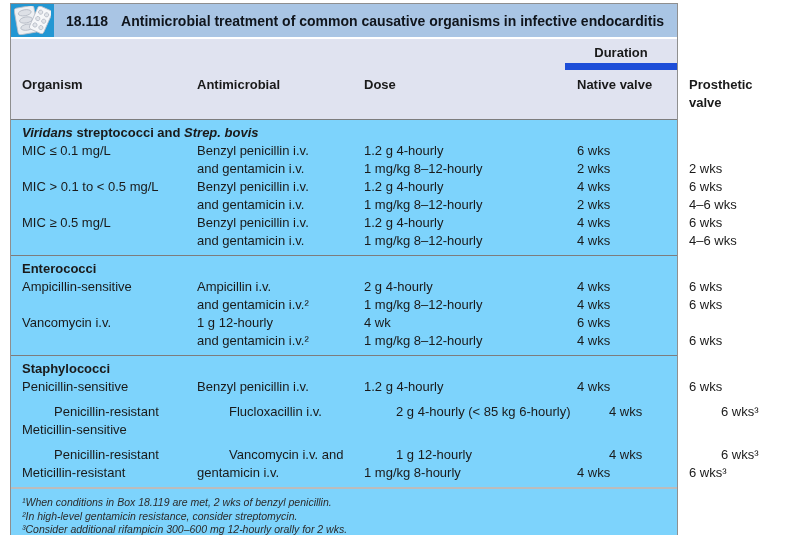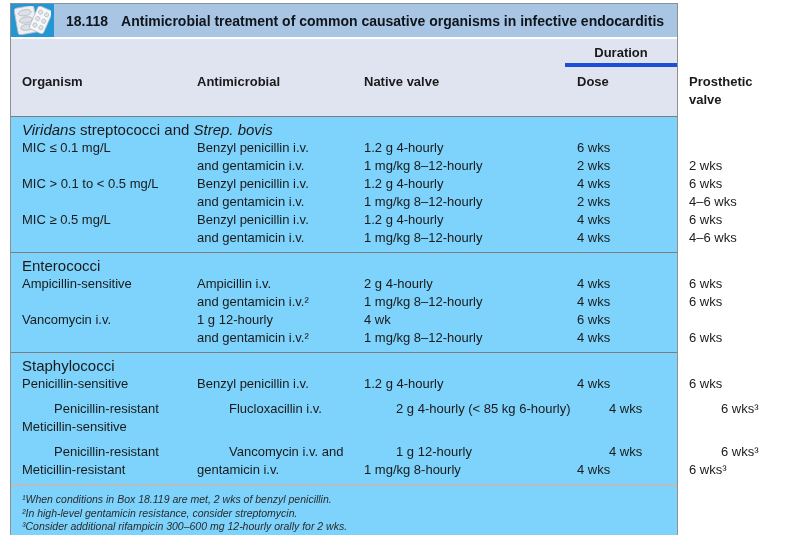--- a/index.html
+++ b/index.html
@@ -45,29 +45,29 @@
   }
   .grid5 {
     display: grid;
     grid-template-columns: 175px 167px 213px 112px auto;
   }
   .duration-cell {
     grid-column: 4 / 6;
     text-align: center;
     font-weight: bold;
     font-size: 13px;
-    border-bottom: 4px solid #1d4ed8;
+    border-bottom: 7px solid #1d4ed8;
     padding-bottom: 3px;
     margin: 0 12px 6px -12px;
   }
   .col-label { font-weight: bold; font-size: 13px; line-height: 18px; }
   
   .section { padding: 4px 0 5px 11px; }
   .section + .section { border-top: 1.5px solid #7d7d7d; }
-  .section-title { font-weight: normal; font-size: 15px; line-height: 18px; }
+  .section-title { font-weight: bold; font-size: 13px; line-height: 18px; }
   .section-title .it { font-style: italic; }
   .row { display: grid; grid-template-columns: 175px 167px 213px 112px auto; font-size: 13px; line-height: 18px; }
   .row.gap { margin-top: 7px; margin-left: 32px; }
   .cell { white-space: nowrap; overflow: visible; }
   
   .footnotes {
     border-top: 2.5px solid #bcbcbc;
     padding: 7px 0 9px 11px;
     font-size: 10.5px;
     line-height: 13.5px;
@@ -106,22 +106,22 @@
     </div>
   </div>
 
   <div class="hdr">
     <div class="grid5">
       <div class="duration-cell">Duration</div>
     </div>
     <div class="grid5">
       <div class="col-label">Organism</div>
       <div class="col-label">Antimicrobial</div>
+      <div class="col-label">Dose</div>
       <div class="col-label">Native valve</div>
-      <div class="col-label">Dose</div>
       <div class="col-label">Prosthetic valve</div>
     </div>
   </div>
 
   <div class="section">
     <div class="section-title">
       <span class="it">Viridans</span><span> streptococci and </span><span class="it">Strep. bovis</span>
     </div>
     <div>
         <div class="row">

